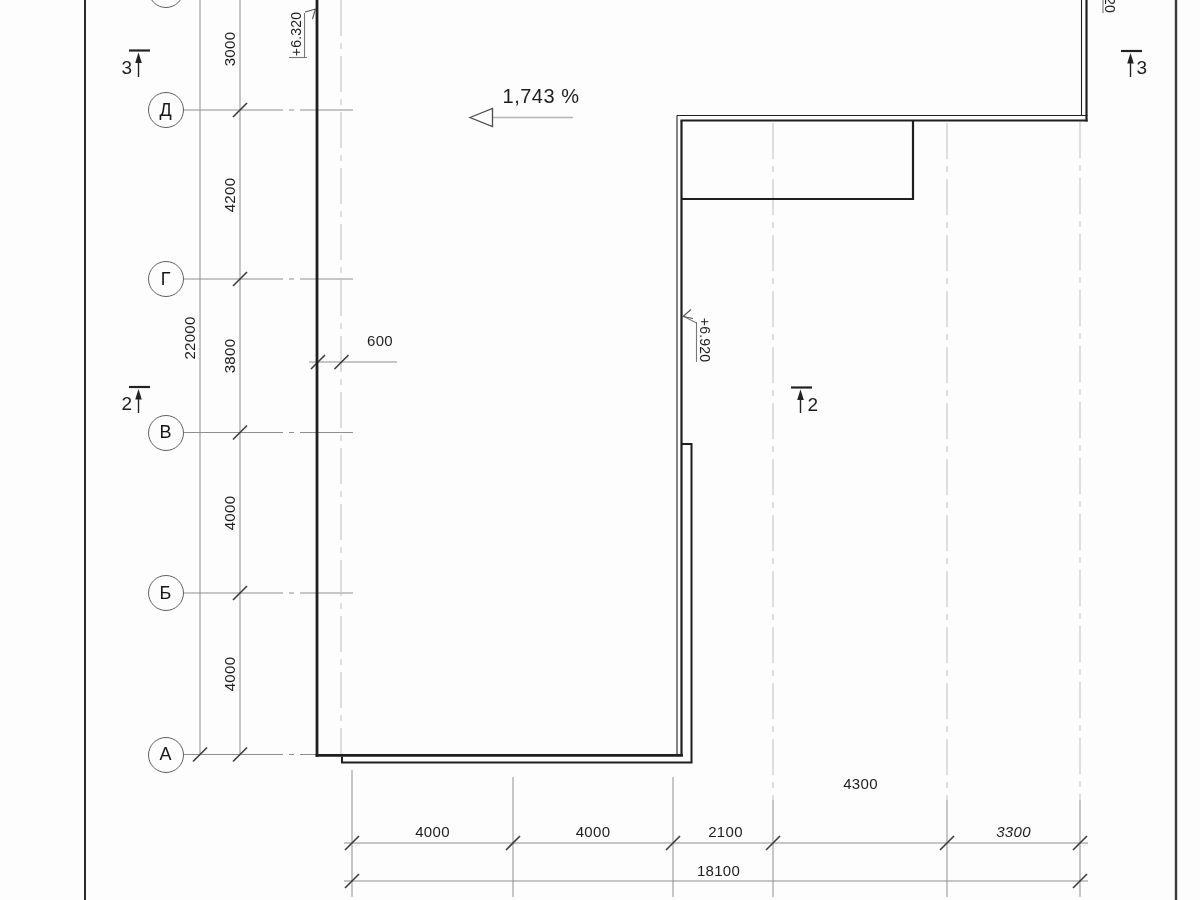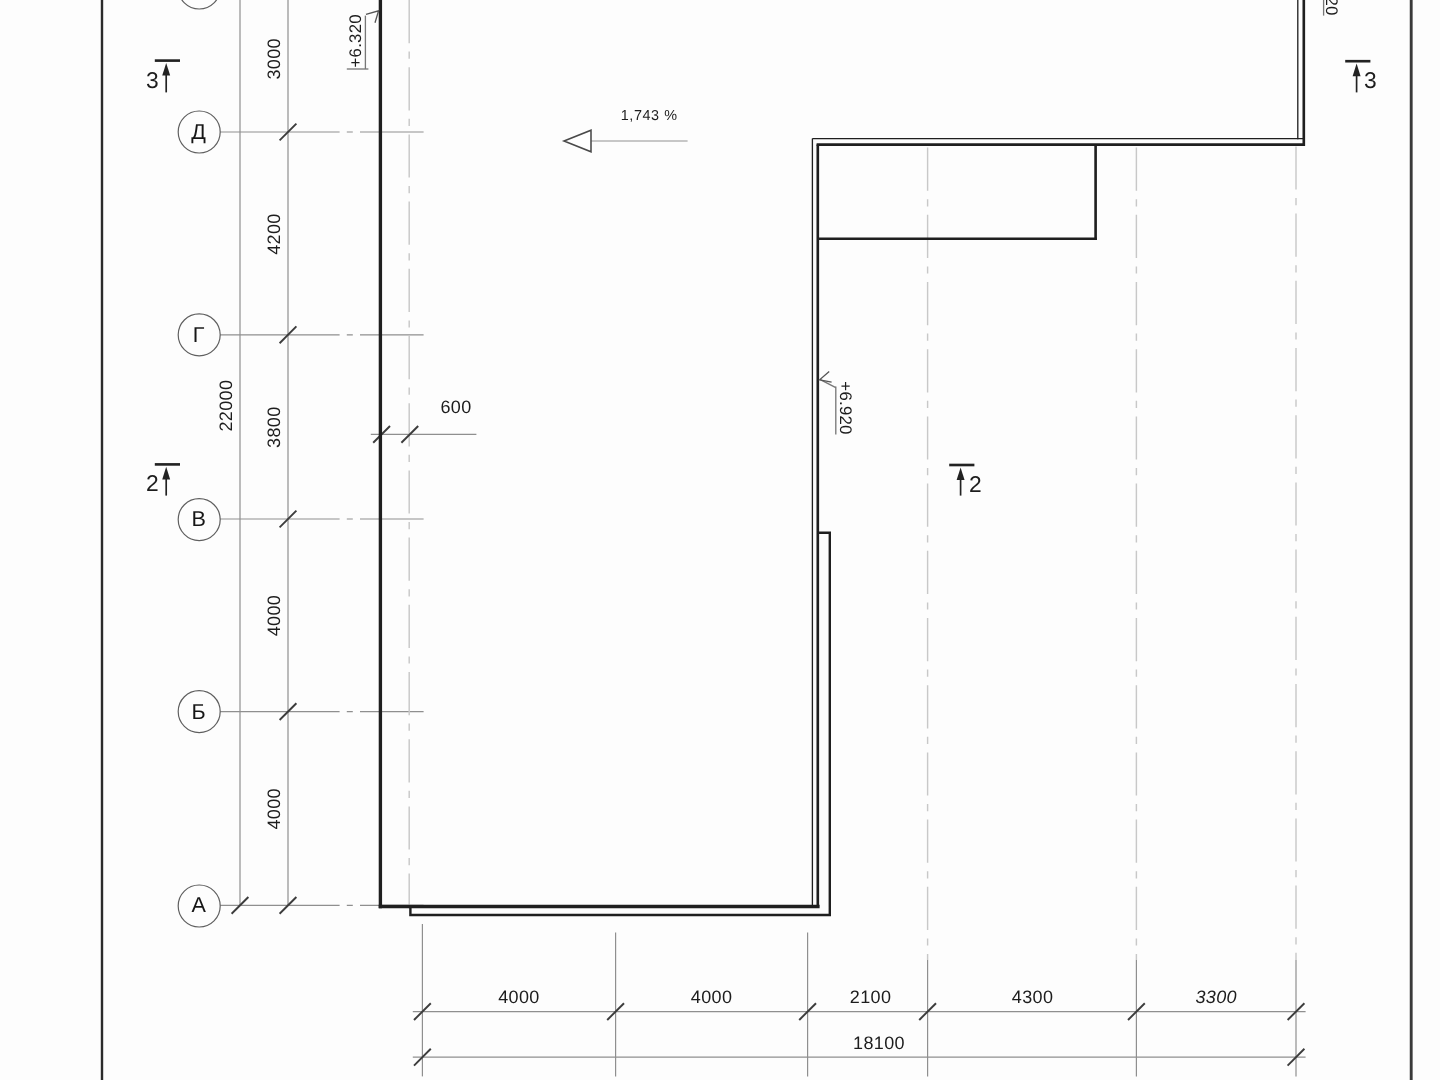--- a/index.html
+++ b/index.html
@@ -4,21 +4,21 @@
 <style>
   html,body{margin:0;padding:0;background:#fff;}
   #canvas{position:relative;width:1200px;height:900px;background:#fdfdfd;overflow:hidden;
           font-family:"Liberation Sans", sans-serif;color:#1d1d1d;}
   svg{position:absolute;left:0;top:0;}
   .lbl{position:absolute;transform:translate(-50%,-50%);white-space:nowrap;
        font-size:15px;color:#1d1d1d;letter-spacing:0.3px;}
   .rotccw{transform:translate(-50%,-50%) rotate(-90deg);}
   .rotcw{transform:translate(-50%,-50%) rotate(90deg);}
   .sec{font-size:19px;}
-  .slope{font-size:12px;letter-spacing:0.5px;}
+  .slope{font-size:20px;letter-spacing:0.5px;}
   .elev{font-size:14px;letter-spacing:0.2px;}
   .bubble{position:absolute;width:36px;height:36px;border:1.2px solid #5f5f5f;border-radius:50%;
           background:#fdfdfd;display:flex;align-items:center;justify-content:center;
           font-size:18px;color:#161616;box-sizing:border-box;}
 </style>
 </head>
 <body>
 
 <div id="canvas">
 
@@ -164,17 +164,17 @@
   <div class="lbl elev rotcw" style="left:1110px;top:1px;">020</div>
 
   <div class="lbl sec" style="left:127px;top:67.5px;">3</div>
   <div class="lbl sec" style="left:127px;top:403.5px;">2</div>
   <div class="lbl sec" style="left:813px;top:404.5px;">2</div>
   <div class="lbl sec" style="left:1142px;top:67.5px;">3</div>
 
   <div class="lbl" style="left:432.5px;top:831px;">4000</div>
   <div class="lbl" style="left:593px;top:831px;">4000</div>
   <div class="lbl" style="left:725.5px;top:831px;">2100</div>
-  <div class="lbl" style="left:860.5px;top:831px;">4300</div>
+  <div class="lbl" style="left:860.5px;top:783px;">4300</div>
   <div class="lbl" style="left:1013.5px;top:831px;font-style:italic;">3300</div>
-  <div class="lbl" style="left:718.5px;top:870px;margin-left:14px;">18100</div>
+  <div class="lbl" style="left:718.5px;top:870px;">18100</div>
 
 </div>
 
 </body></html>

